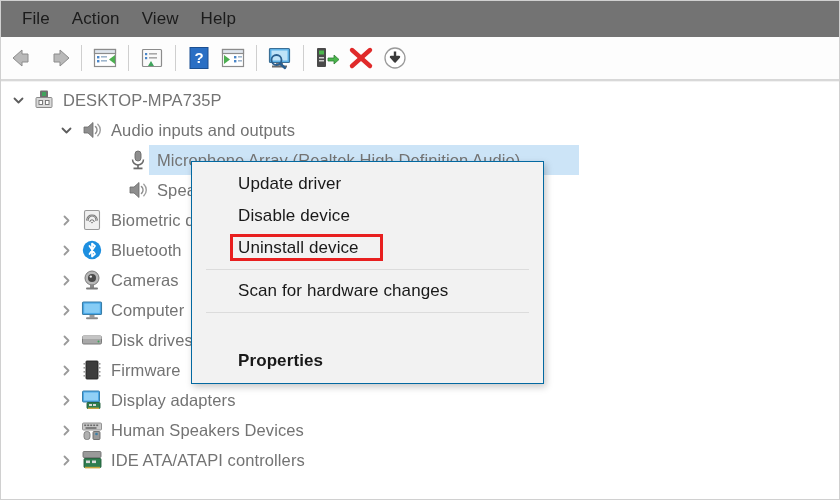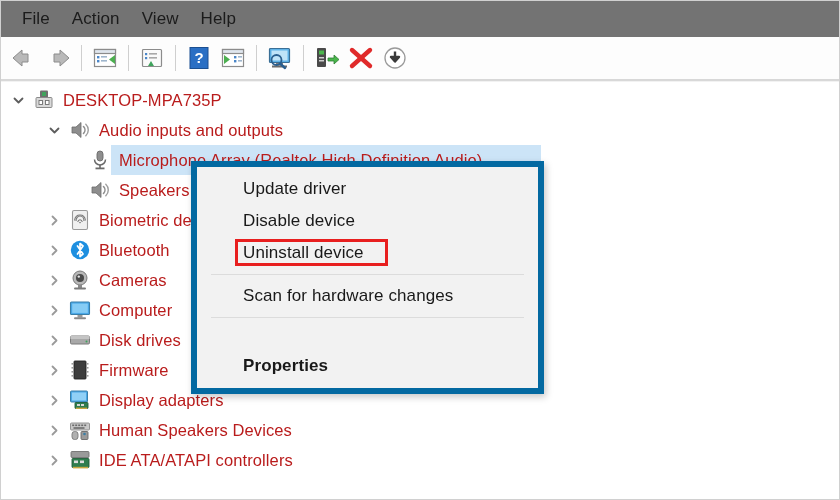--- a/index.html
+++ b/index.html
@@ -120,47 +120,47 @@
     width: 26px;
     height: 26px;
     display: flex;
     align-items: center;
     justify-content: center;
     flex: 0 0 auto;
     margin-right: 6px;
   }
   .tree-row .lbl {
     font-size: 16.5px;
-    color: #b91c1c;
+    color: #737373;
     letter-spacing: 0.1px;
   }
   .tree-row.selected .sel-bg {
     position: absolute;
     left: 0;
     top: 0;
     height: 30px;
     background: #cce4f7;
     z-index: 0;
   }
   .tree-row.selected .chev,
   .tree-row.selected .ico,
   .tree-row.selected .lbl { position: relative; z-index: 1; }
 
   .depth0 { padding-left: 4px; }
-  .depth1 { padding-left: 40px; }
-  .depth2 { padding-left: 60px; }
+  .depth1 { padding-left: 52px; }
+  .depth2 { padding-left: 60px; margin-left: 38px; }
 
   
   .ctxmenu {
     position: absolute;
     left: 190px;
     top: 160px;
     width: 353px;
     background: #f2f2f2;
-    border: 6px solid #0369a1;
+    border: 1px solid #0369a1;
     box-shadow: 2px 3px 7px rgba(0,0,0,0.22);
     padding: 6px 0 6px 0;
     box-sizing: border-box;
     z-index: 50;
   }
   .ctx-item {
     height: 32px;
     display: flex;
     align-items: center;
     padding-left: 46px;

